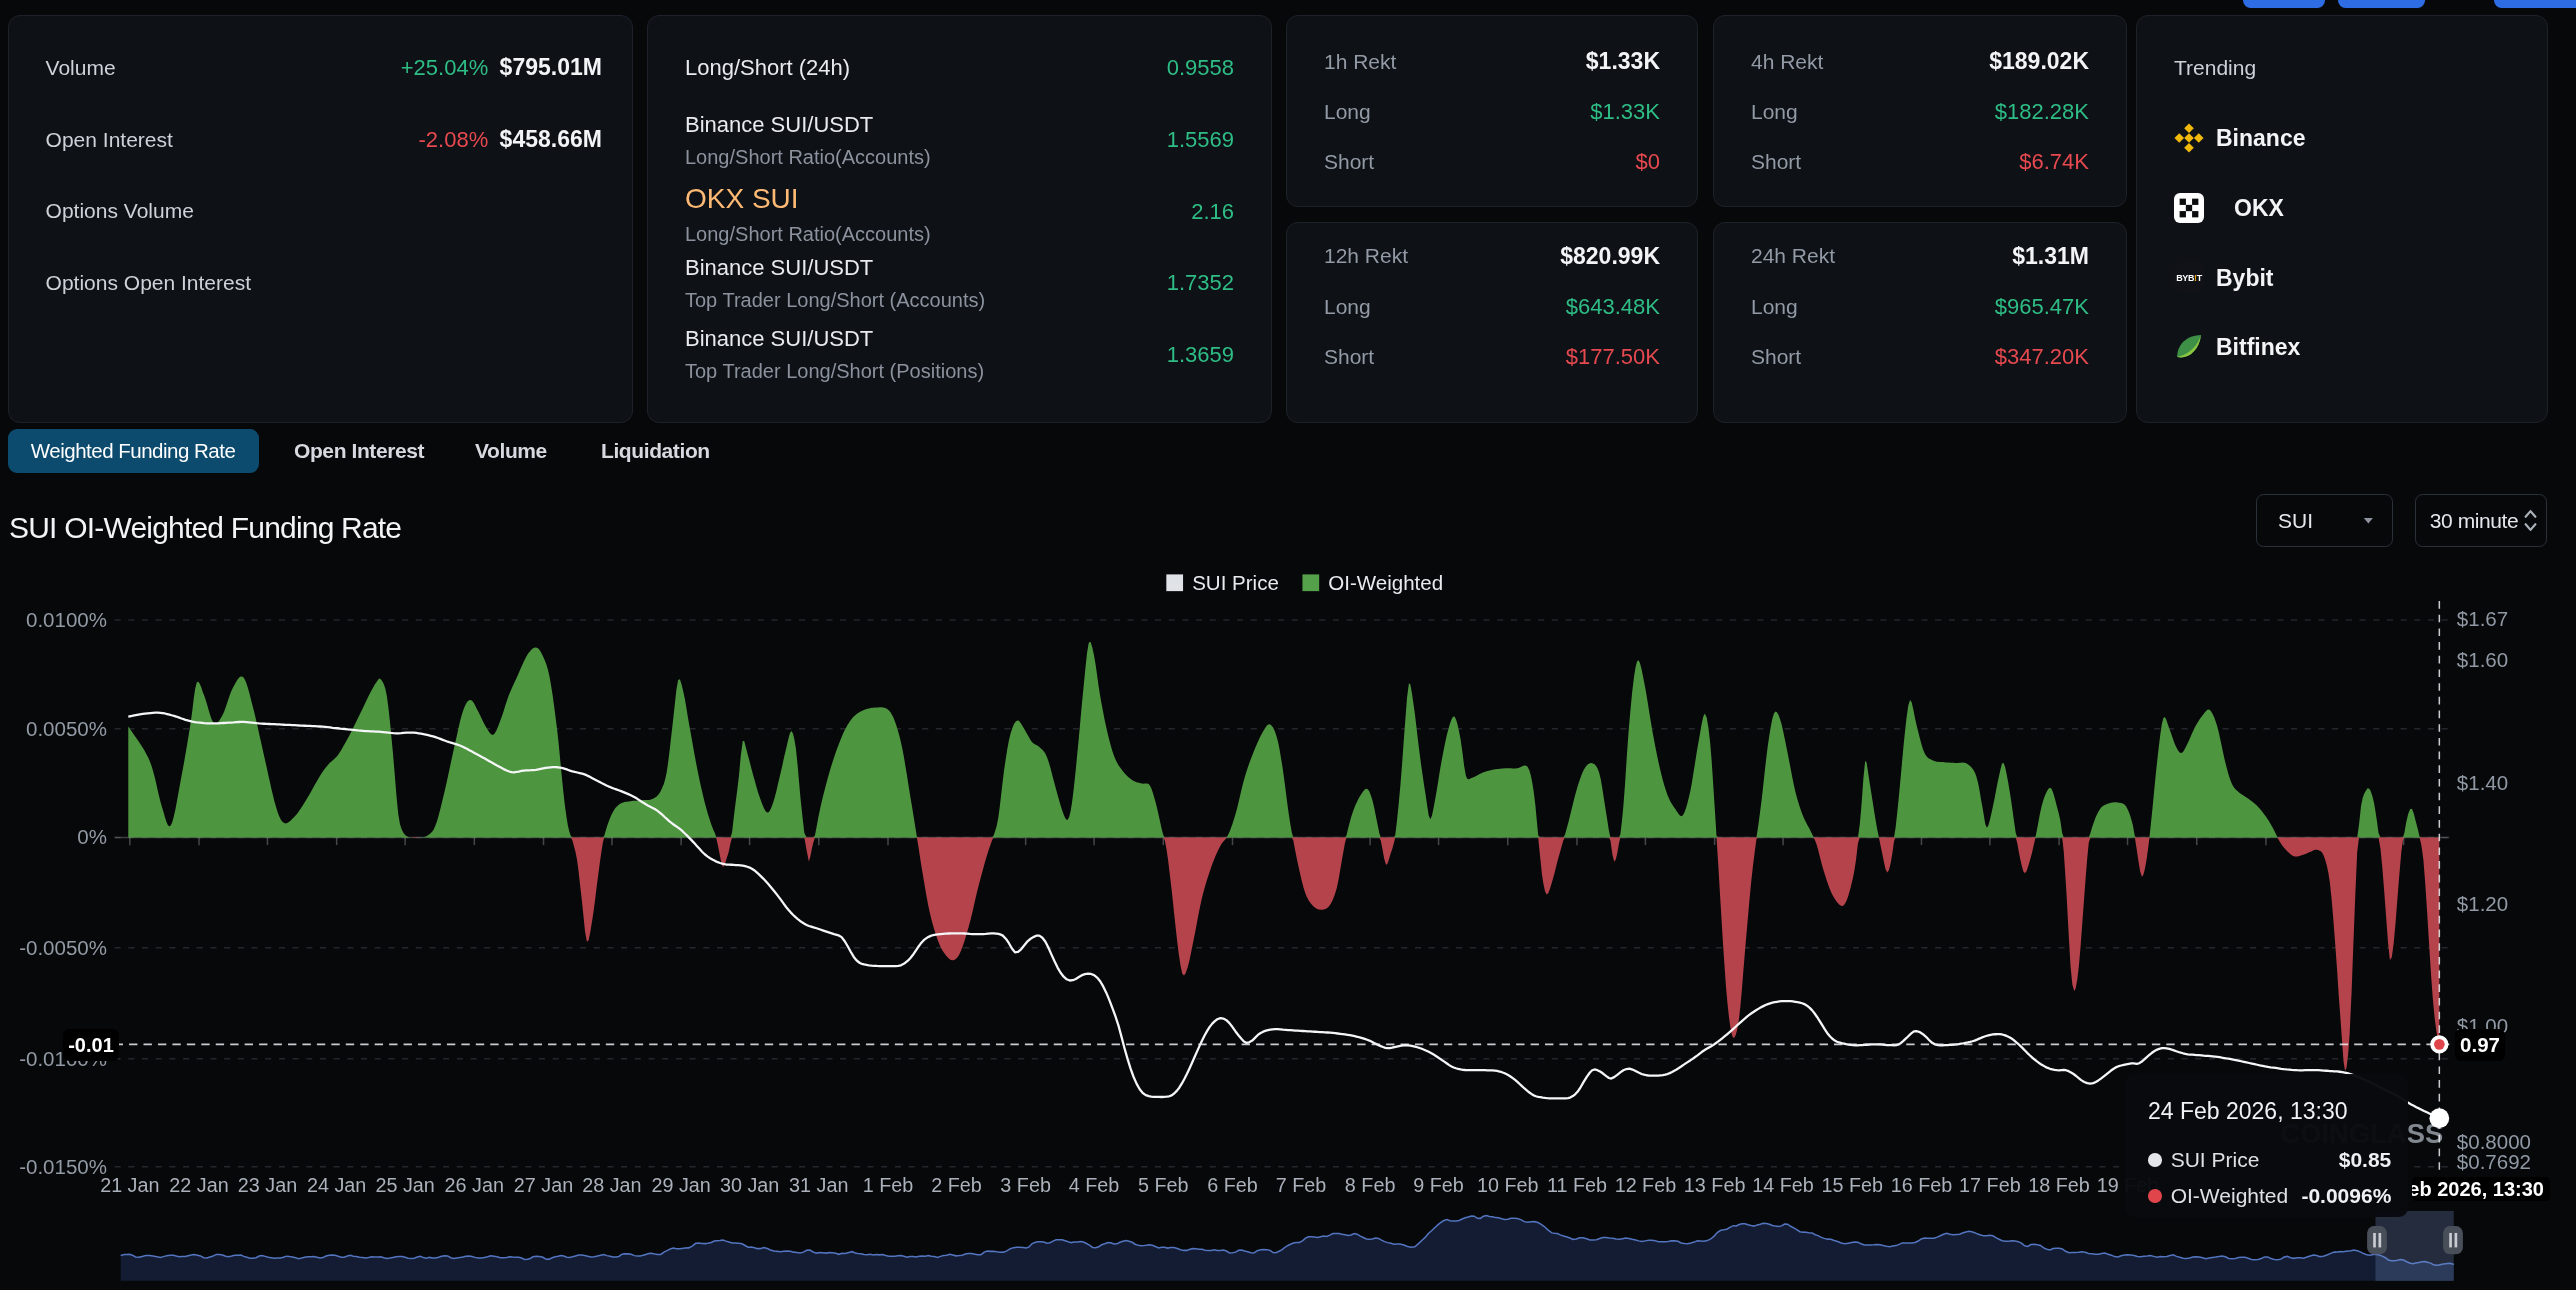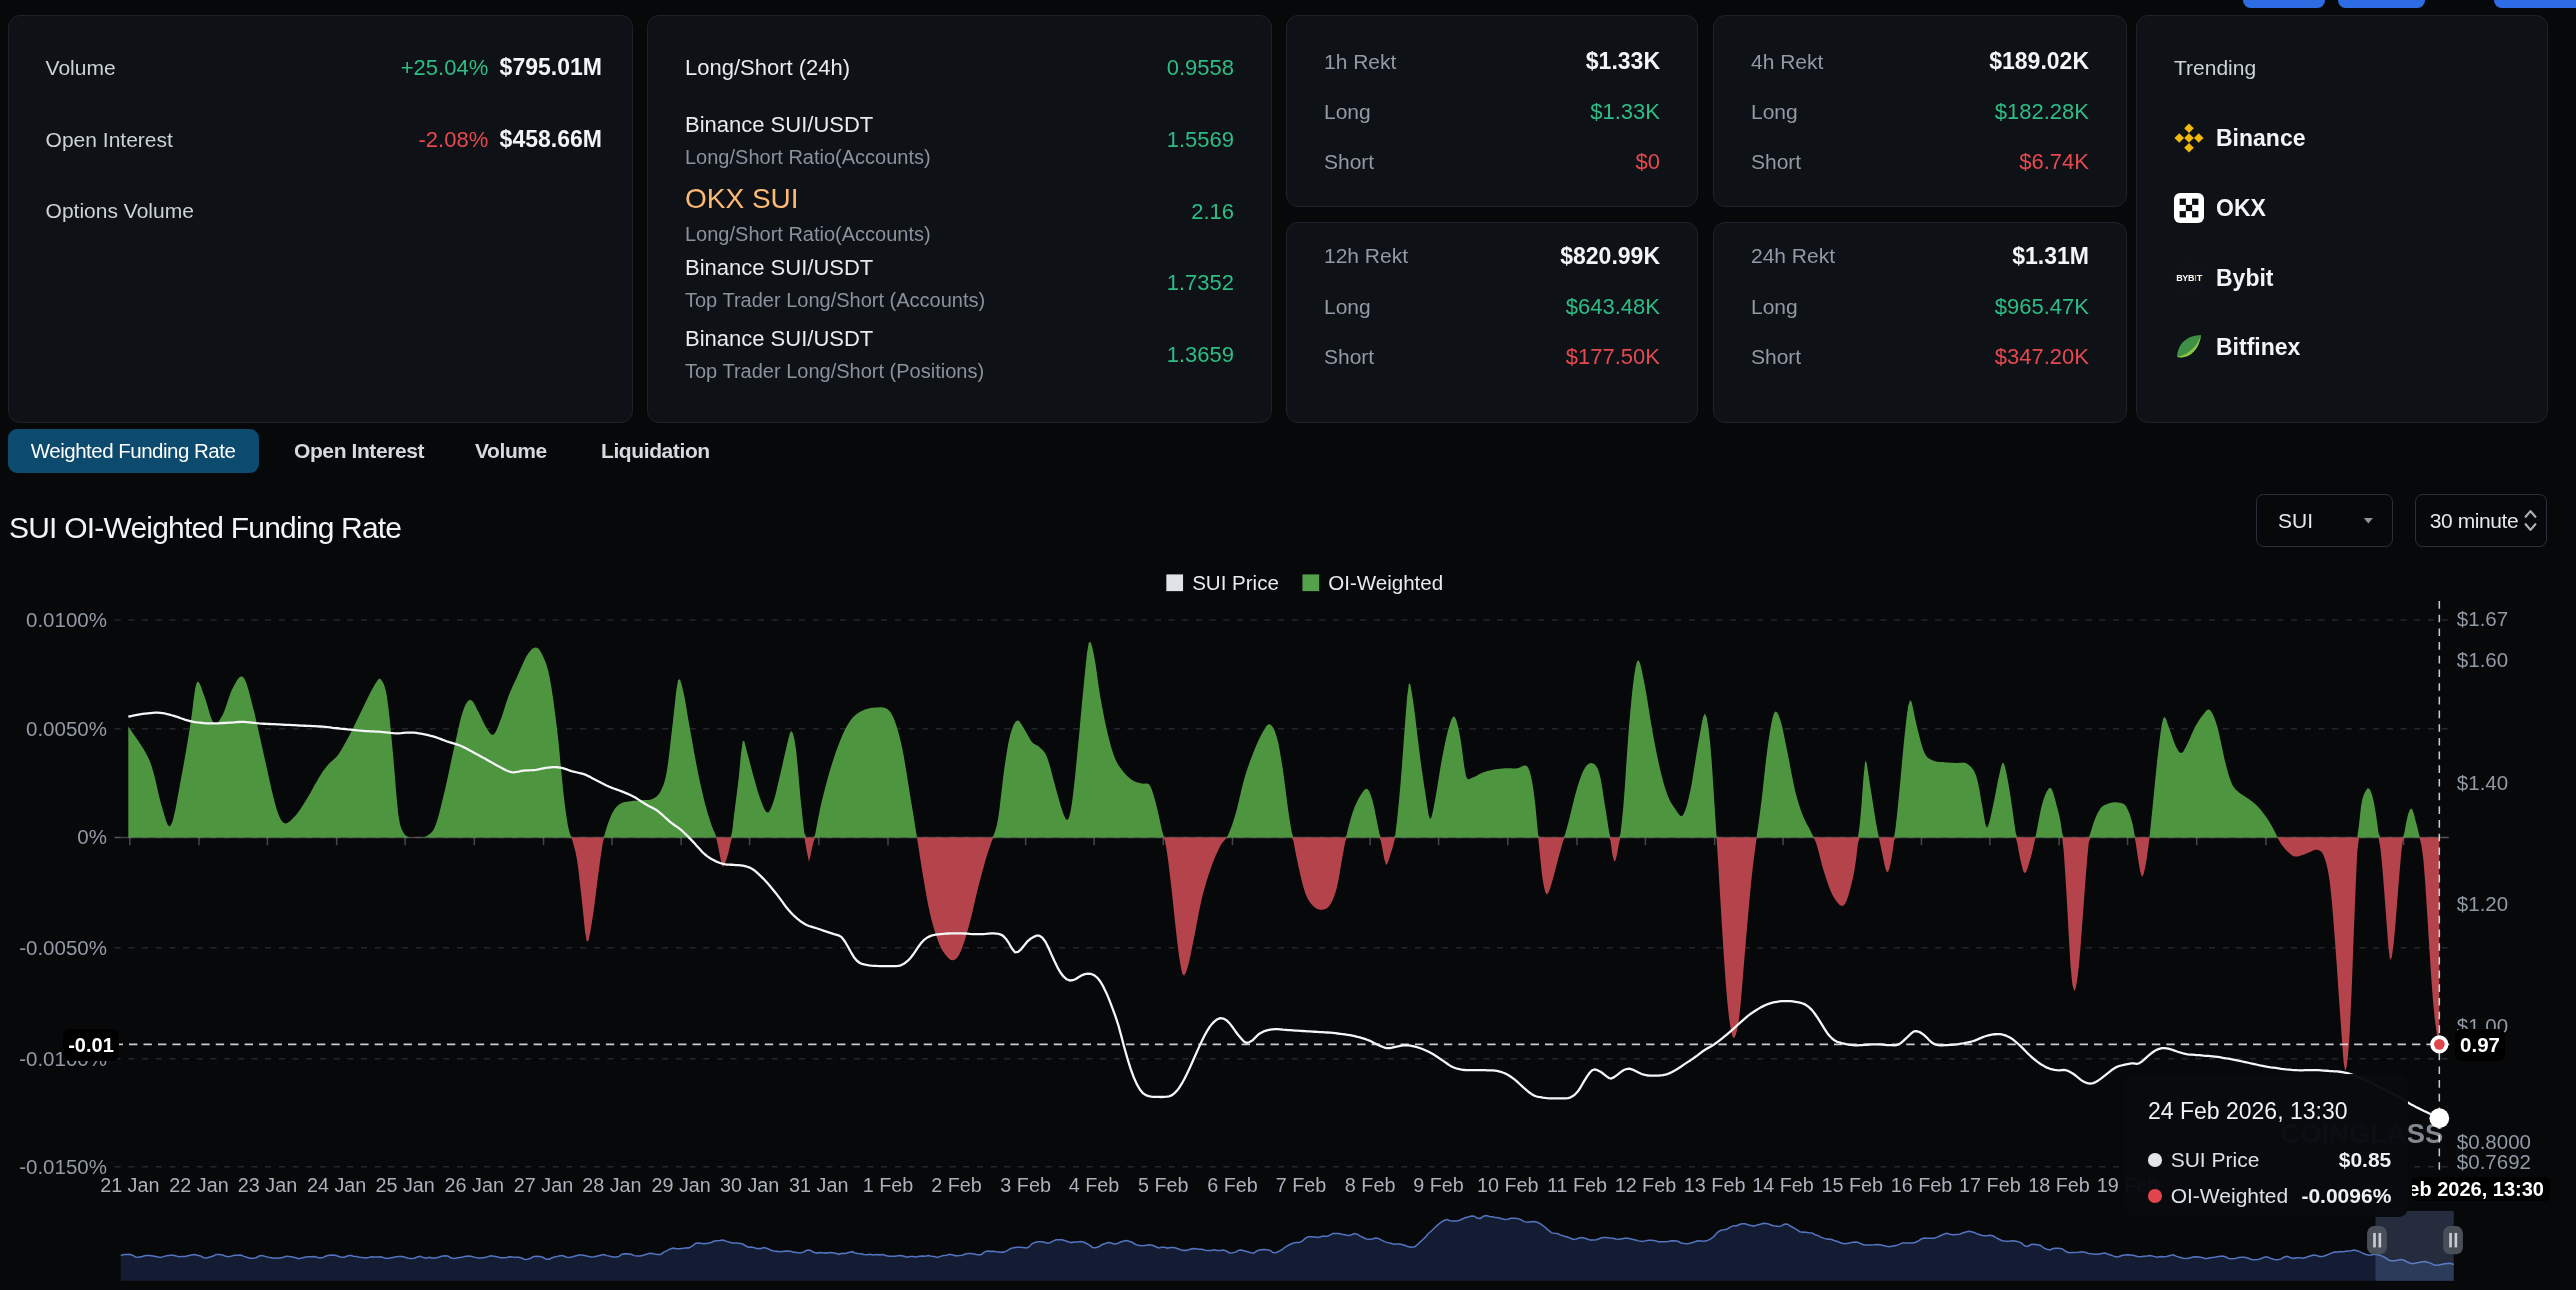--- a/index.html
+++ b/index.html
@@ -26,20 +26,23 @@
       <span class="wval" style="width:95px;text-align:right;margin-left:11.4px">$795.01M</span>
     </div>
     <div class="row" style="top:107px;height:33px">
       <span class="lbl" style="flex:1">Open Interest</span>
       <span class="rval" style="text-align:right">-2.08%</span>
       <span class="wval" style="width:95px;text-align:right;margin-left:11.4px">$458.66M</span>
     </div>
     <div class="row" style="top:178px;height:33px">
       <span class="lbl" style="flex:1">Options Volume</span>
     </div>
+    <div class="row" style="top:250px;height:33px">
+      <span class="lbl" style="flex:1">Options Open Interest</span>
+    </div>
   </div>
 <div class="card" style="left:647px;top:15px;width:625px;height:408px">
     <div class="row" style="top:35px;height:33px">
       <span class="lbl" style="color:#e8eaee;font-size:22px;flex:1">Long/Short (24h)</span>
       <span class="gval">0.9558</span>
     </div>
     <div style="position:absolute;left:37px;top:96px">
       <div class="lbl" style="color:#e8eaee;font-size:22px">Binance SUI/USDT</div>
       <div class="sub" style="margin-top:7.6px">Long/Short Ratio(Accounts)</div>
     </div>
@@ -134,21 +137,21 @@
       <svg width="30" height="30" viewBox="0 0 40 40">
         <rect width="40" height="40" rx="8" fill="#ffffff"></rect>
 <g fill="#0b0c0e">
           <rect x="7.5" y="7.5" width="8.4" height="8.4"></rect>
           <rect x="24.1" y="7.5" width="8.4" height="8.4"></rect>
           <rect x="15.8" y="15.8" width="8.4" height="8.4"></rect>
           <rect x="7.5" y="24.1" width="8.4" height="8.4"></rect>
           <rect x="24.1" y="24.1" width="8.4" height="8.4"></rect>
         </g>
       </svg>
-      <span class="wval" style="margin-left:12px;font-size:23px">OKX</span>
+      <span class="wval" style="margin-left:30px;font-size:23px">OKX</span>
     </div>
     <div style="position:absolute;left:37px;top:246px;display:flex;align-items:flex-end;height:30px">
       <svg width="30" height="30" viewBox="0 0 40 40">
         <rect width="40" height="40" rx="9" fill="#101217"></rect>
 <text x="20" y="25" text-anchor="middle" font-family="Liberation Sans, sans-serif" font-weight="bold" font-size="12" letter-spacing="-0.5" fill="#ffffff">BYB<tspan fill="#f7a600">!</tspan>T</text>
       </svg>
       <span class="wval" style="margin-left:12px;font-size:23px">Bybit</span>
     </div>
     <div style="position:absolute;left:37px;top:316px;display:flex;align-items:center;height:30px">
       <svg width="30" height="30" viewBox="0 0 40 40">

